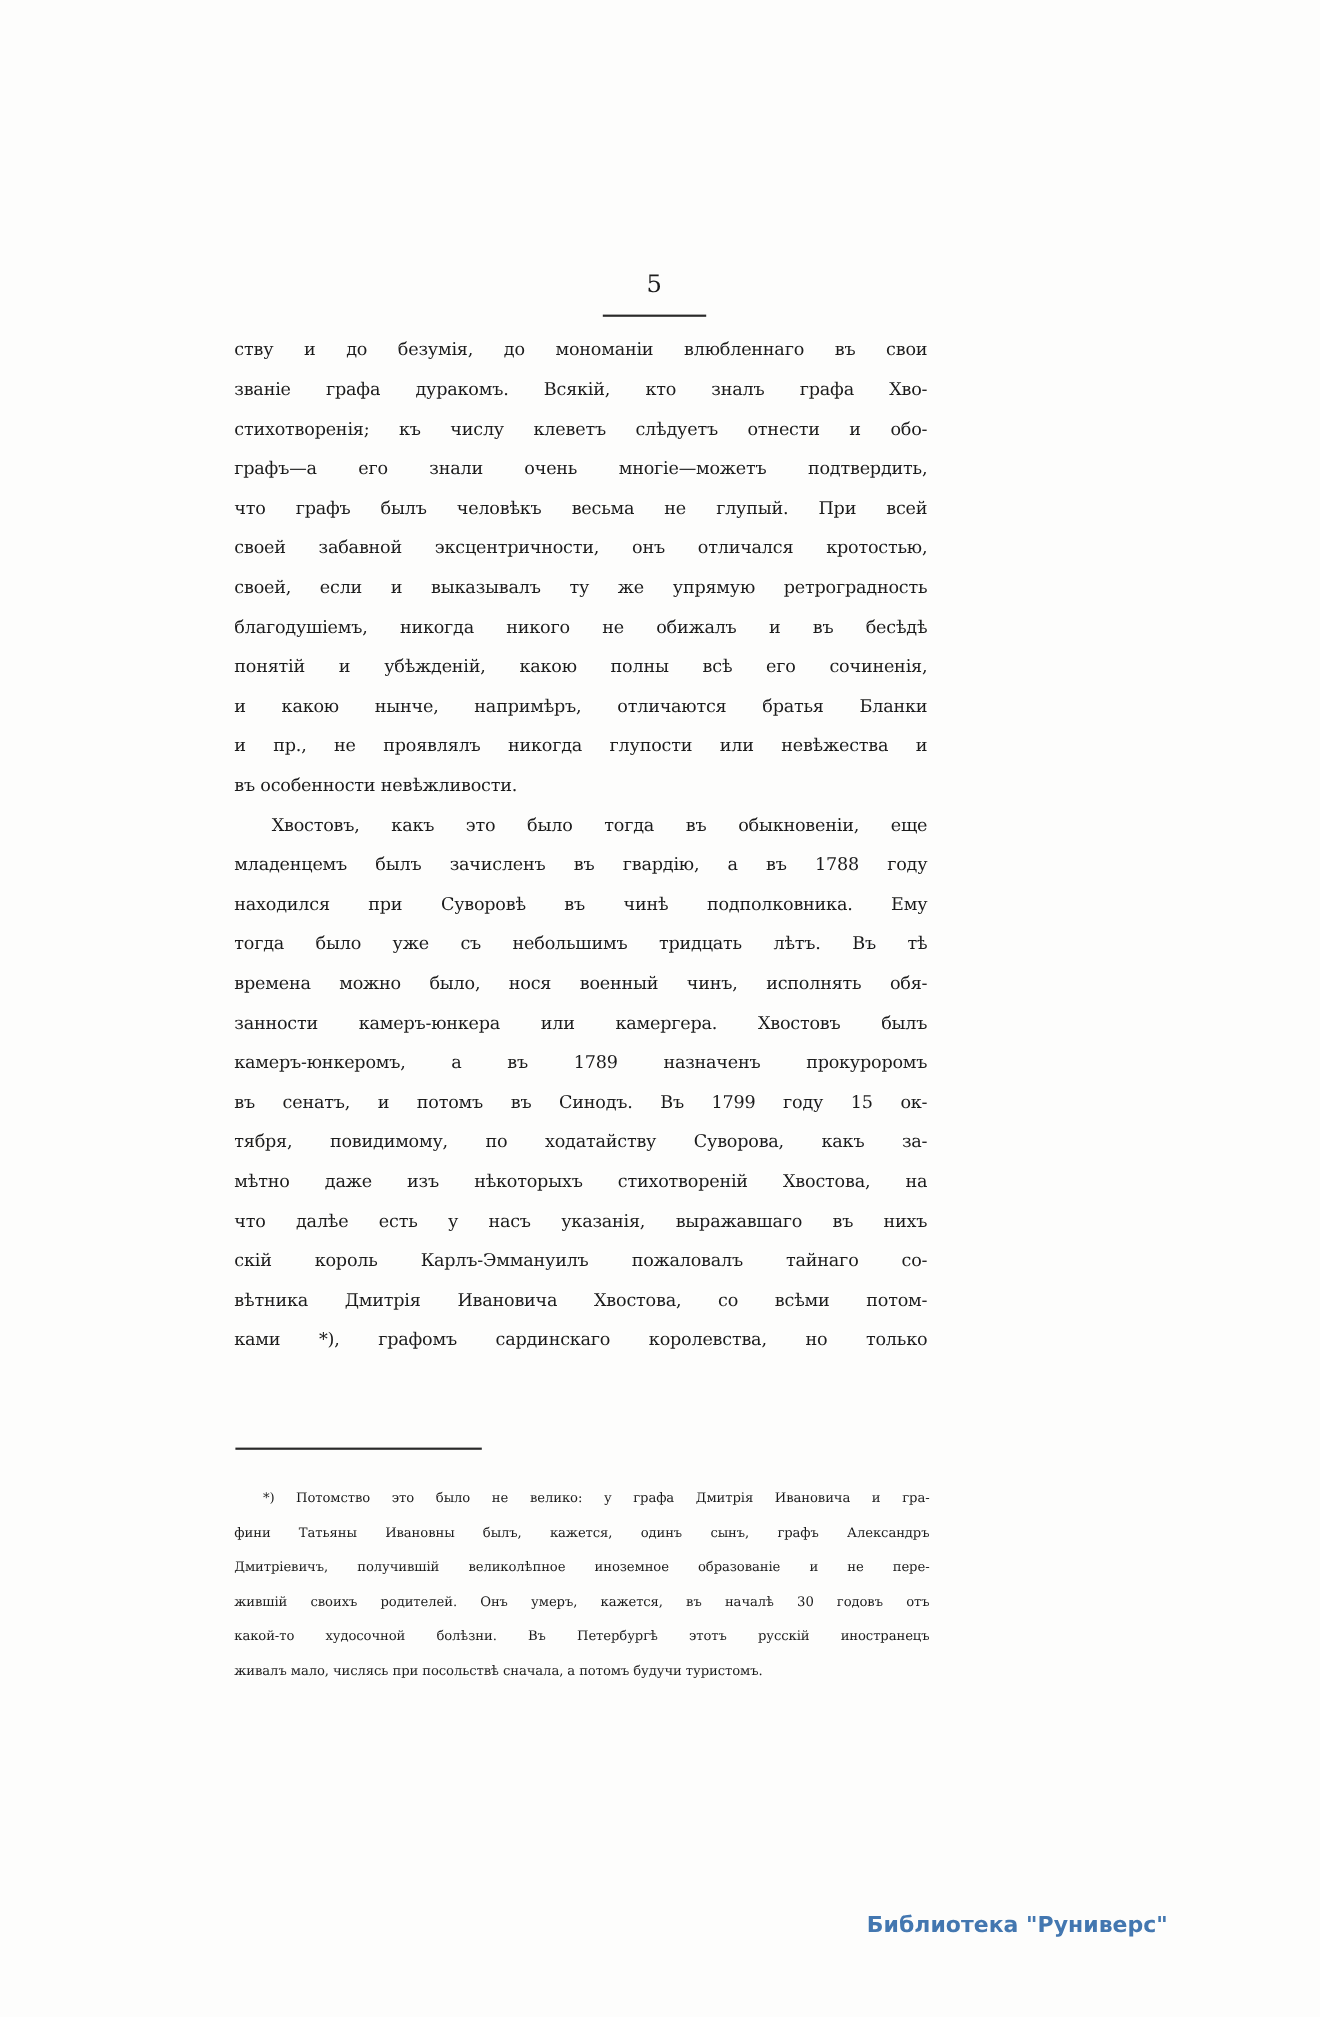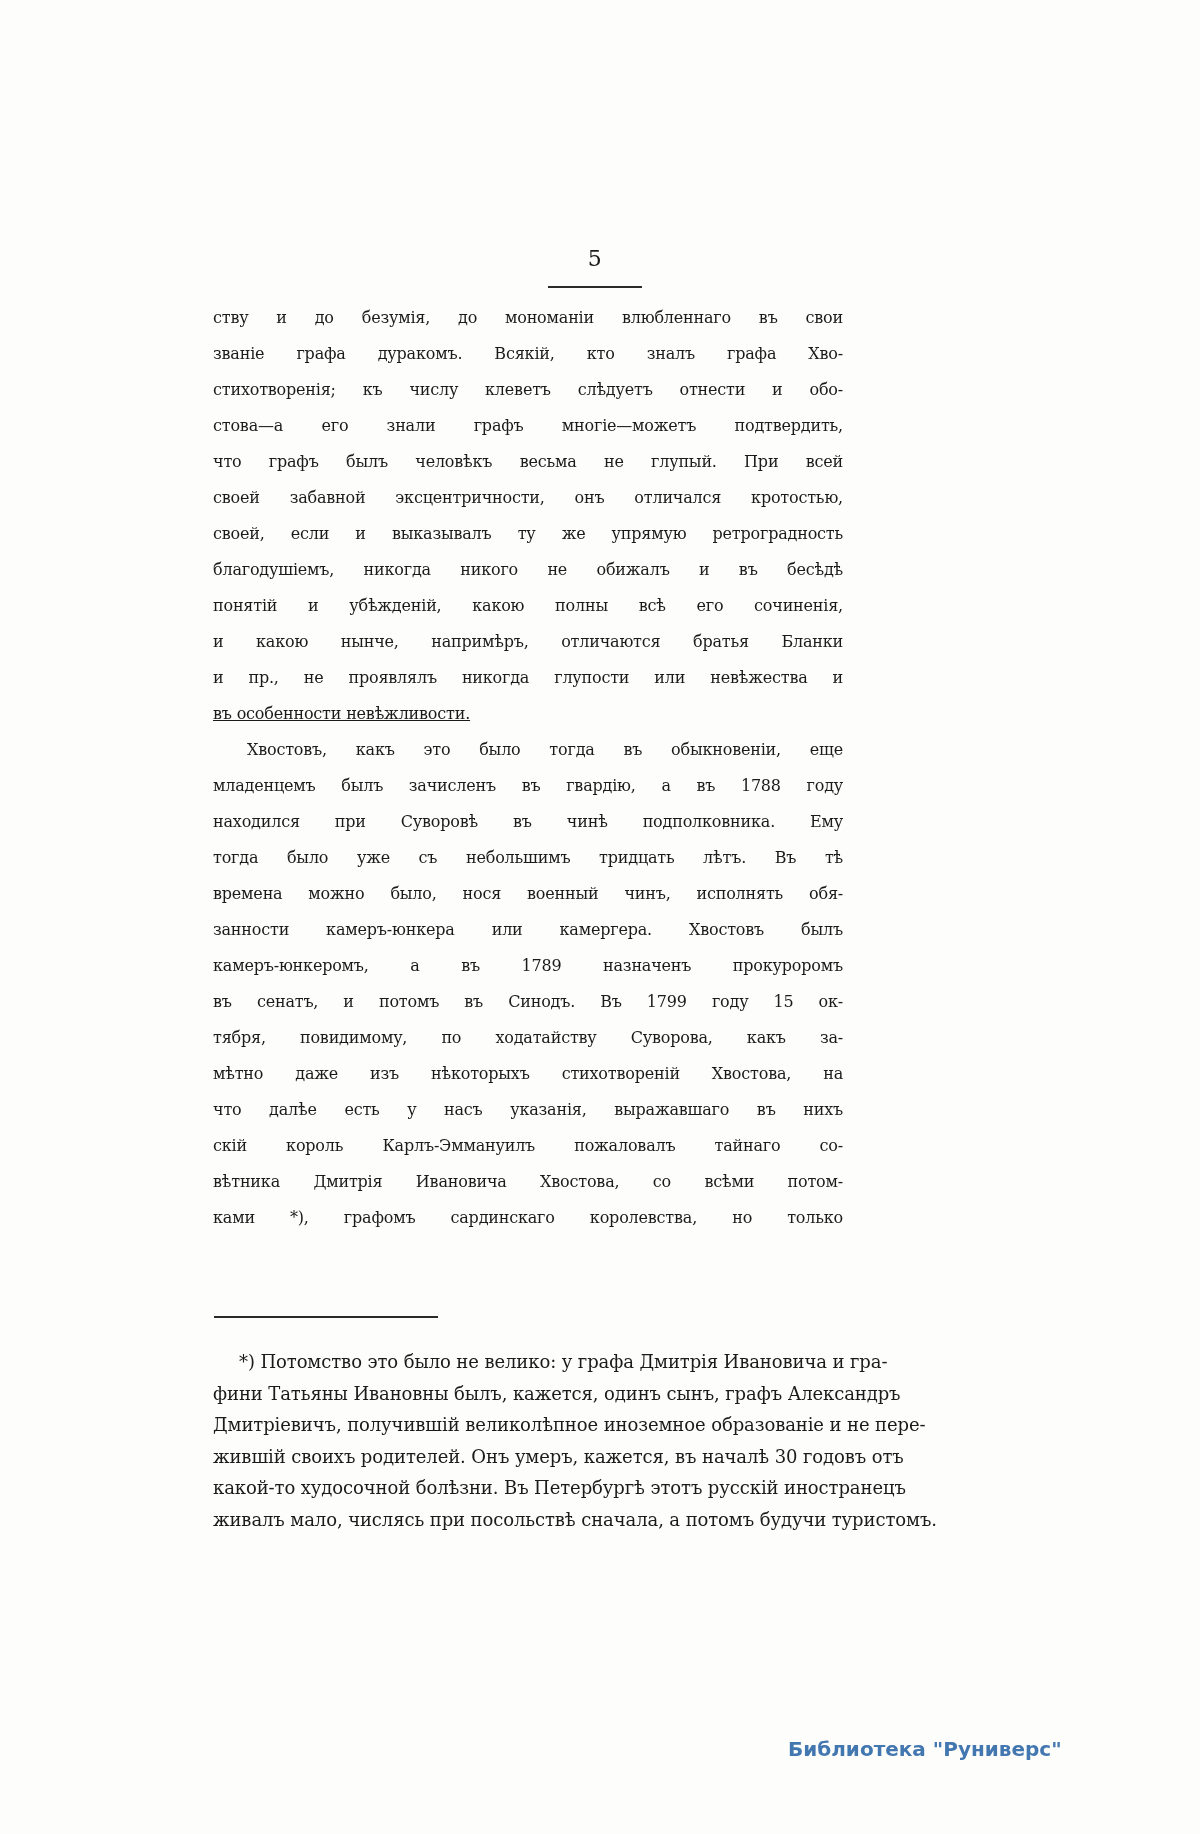--- a/index.html
+++ b/index.html
@@ -43,41 +43,40 @@
   .line {
     font-size: 16px;
     line-height: 36px;
     letter-spacing: -0.2px;
     white-space: nowrap;
     text-align: justify;
     text-align-last: justify;
   }
   .line.endpara {
     text-align-last: left;
-    text-decoration: underline;
   }
   .line.indent {
     text-indent: 34px;
   }
   .fn-rule {
     position: absolute;
     top: 1316px;
     left: 214px;
     width: 224px;
     height: 2px;
     background: #2a2a2a;
   }
   .footnote {
     position: absolute;
     top: 1346px;
     left: 213px;
     width: 632px;
   }
   .fn-line {
-    font-size: 18px;
+    font-size: 12px;
     line-height: 31.5px;
     letter-spacing: -0.1px;
     white-space: nowrap;
     text-align: justify;
     text-align-last: justify;
   }
   .fn-line.indent {
     text-indent: 26px;
   }
   .fn-line.endpara {
@@ -102,21 +101,21 @@
 
   <header class="pagehead">
     <div class="pagenum">5</div>
     <div class="pagenum-rule"></div>
   </header>
 
   <main class="body-text">
       <div class="line">ству и до безумія, до мономаніи влюбленнаго въ свои</div>
       <div class="line">званіе графа дуракомъ. Всякій, кто зналъ графа Хво-</div>
       <div class="line">стихотворенія; къ числу клеветъ слѣдуетъ отнести и обо-</div>
-      <div class="line">стова—а его знали графъ многіе—можетъ подтвердить,</div>
+      <div class="line">графъ—а его знали очень многіе—можетъ подтвердить,</div>
       <div class="line">что графъ былъ человѣкъ весьма не глупый. При всей</div>
       <div class="line">своей забавной эксцентричности, онъ отличался кротостью,</div>
       <div class="line">своей, если и выказывалъ ту же упрямую ретроградность</div>
       <div class="line">благодушіемъ, никогда никого не обижалъ и въ бесѣдѣ</div>
       <div class="line">понятій и убѣжденій, какою полны всѣ его сочиненія,</div>
       <div class="line">и какою нынче, напримѣръ, отличаются братья Бланки</div>
       <div class="line">и пр., не проявлялъ никогда глупости или невѣжества и</div>
       <div class="line endpara">въ особенности невѣжливости.</div>
       <div class="line indent">Хвостовъ, какъ это было тогда въ обыкновеніи, еще</div>
       <div class="line">младенцемъ былъ зачисленъ въ гвардію, а въ 1788 году</div>

